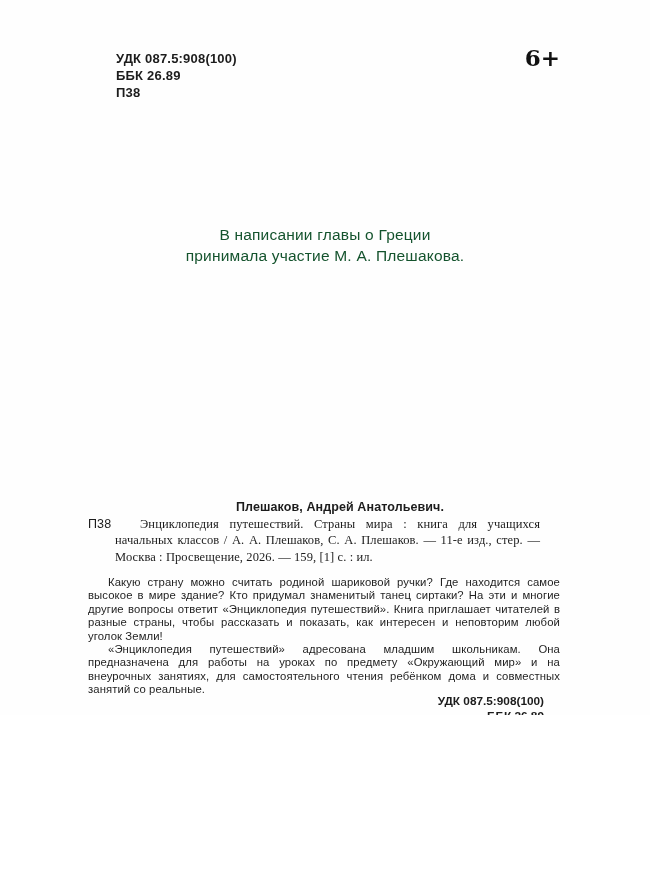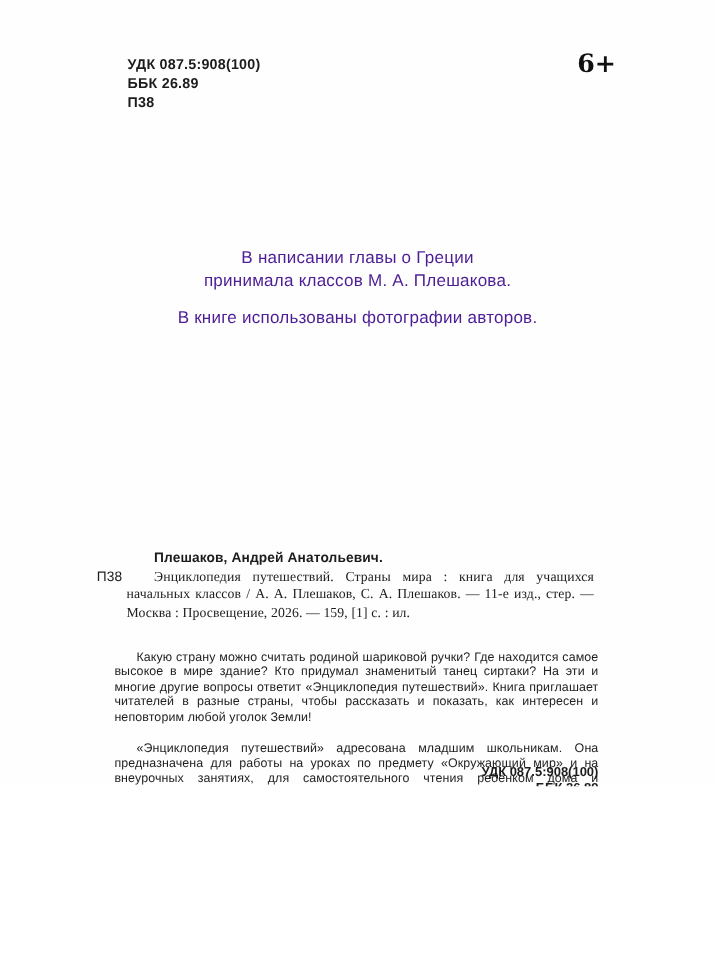--- a/index.html
+++ b/index.html
@@ -39,38 +39,39 @@
   }
   
   .center-notes {
     position: absolute;
     left: 0;
     right: 0;
     top: 224px;
     text-align: center;
     font-size: 15.5px;
     line-height: 21px;
-    color: #4c1d95;
+    color: #14532d;
     letter-spacing: 0.2px;
   }
   .center-notes .note { margin: 0 0 13px 0; }
   .center-notes .note:last-child { margin-bottom: 0; }
   
   .biblio {
     position: absolute;
     left: 88px;
     width: 452px;
     top: 499px;
     font-size: 12.5px;
     line-height: 16.5px;
     letter-spacing: 0.1px;
   }
   .biblio .author {
     font-weight: bold;
     margin: 0 0 0 52px;
+    text-align: center;
   }
   .biblio .entry-row { position: relative; }
   .biblio .index {
     position: absolute;
     left: 0;
     top: 0;
     font-weight: normal;
   }
   .biblio .entry {
     margin: 0 0 0 27px;
@@ -87,21 +88,21 @@
     left: 88px;
     width: 472px;
     top: 576px;
     font-size: 11.3px;
     line-height: 13.4px;
     text-align: justify;
     letter-spacing: 0.1px;
     color: #1e1e1e;
   }
   .annotation p {
-    margin: 16px;
+    margin: 0;
     text-indent: 20px;
   }
   
   .udk-bottom {
     position: absolute;
     right: 106px;
     top: 694px;
     text-align: right;
     font-weight: bold;
     font-size: 11.8px;
@@ -142,23 +143,22 @@
     <div>УДК 087.5:908(100)</div>
     <div>ББК 26.89</div>
     <div>П38</div>
   </div>
 
   <div class="age">6+</div>
 
   <div class="center-notes">
     <div class="note">
       <div>В написании главы о Греции</div>
-      <div>принимала классов М. А. Плешакова.</div>
+      <div>принимала участие М. А. Плешакова.</div>
     </div>
-    <div class="note">В книге использованы фотографии авторов.</div>
   </div>
 
   <div class="biblio">
     <div class="author">Плешаков, Андрей Анатольевич.</div>
     <div class="entry-row">
       <span class="index">П38</span>
       <p class="entry">Энциклопедия путешествий. Страны мира : книга для учащихся начальных классов / А. А. Плешаков, С. А. Плешаков. — 11-е изд., стер. — Москва : Просвещение, 2026. — 159, [1] с. : ил.</p>
     </div>
   </div>
 

